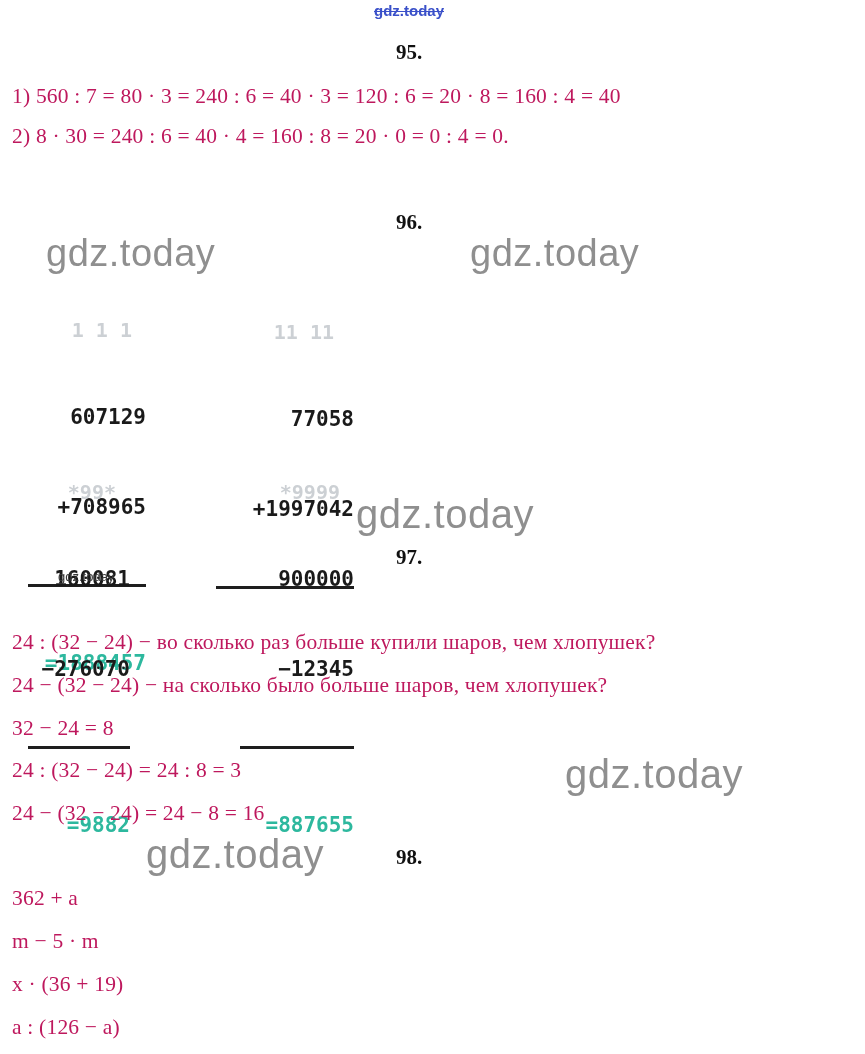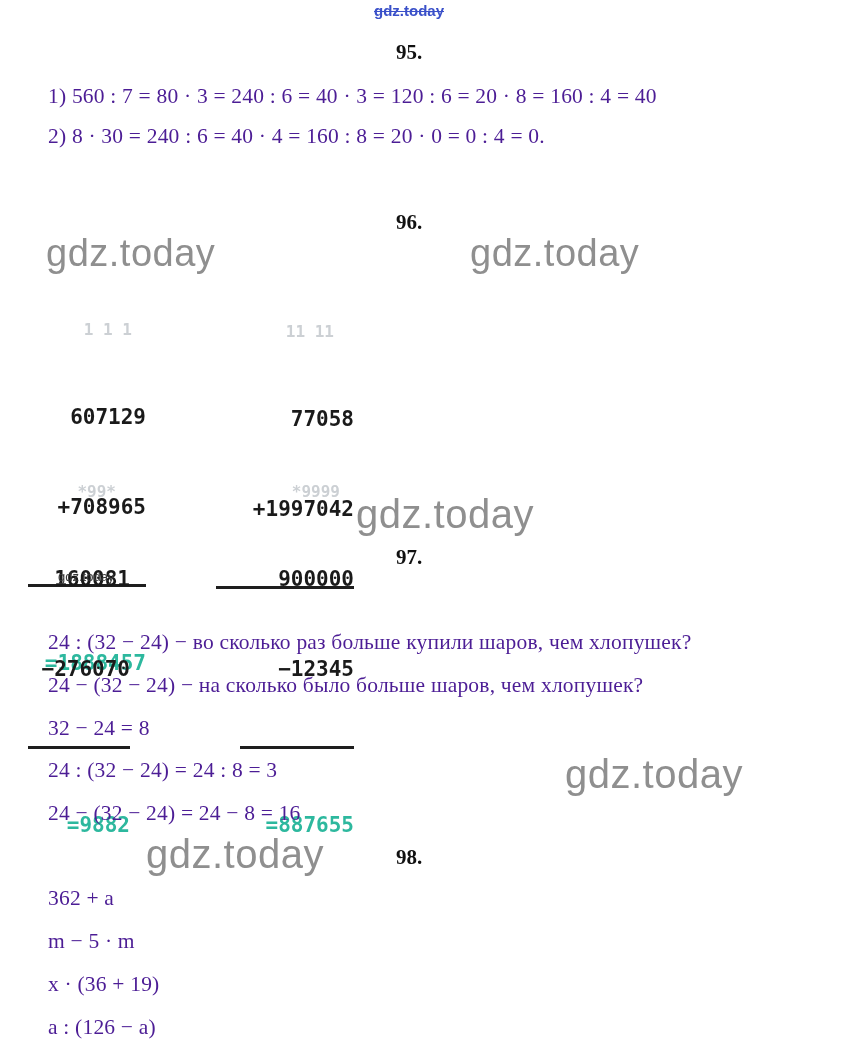--- a/index.html
+++ b/index.html
@@ -10,38 +10,37 @@
   .top-wm{
     position:absolute;top:2px;left:0;right:0;text-align:center;
     font-family:"Liberation Sans", sans-serif;font-weight:bold;font-size:15px;
     color:#3a50c9;text-decoration:line-through;
   }
   .heading{
     position:absolute;left:0;right:0;text-align:center;
     font-weight:bold;font-size:21px;color:#111;
   }
   .mathline{
-    position:absolute;left:12px;font-size:21.5px;white-space:nowrap;color:#4c1d95;
+    position:absolute;left:12px;font-size:21.5px;white-space:nowrap;color:#be185d;
     letter-spacing:0.2px;
-    margin-left:36px;
   }
   .wm{
     position:absolute;font-family:"Liberation Sans", sans-serif;color:#8f8f8f;
     font-size:38px;white-space:nowrap;letter-spacing:0.5px;
   }
   .wm-small{
     position:absolute;font-family:"Liberation Sans", sans-serif;color:#3a3a3a;
     font-size:13px;white-space:nowrap;
   }
   .col{
     position:absolute;font-family:"DejaVu Sans Mono", monospace;font-weight:bold;
     font-size:21px;line-height:30px;text-align:right;color:#1a1a1a;white-space:pre;
   }
   .col .carry{
-    color:#ccd0d4;font-size:16px;line-height:24px;font-weight:bold;
+    color:#ccd0d4;font-size:20px;line-height:24px;font-weight:bold;
   }
   .col .rule{border-top:3px solid #1e1e1e;margin:2px 0 1px 0;height:0;}
   .col .result{color:#2db89e;}
   .pad14{padding-right:14px;}
   .pad20{padding-right:20px;}
 </style>
 </head>
 <body>
 
 <div id="page">

